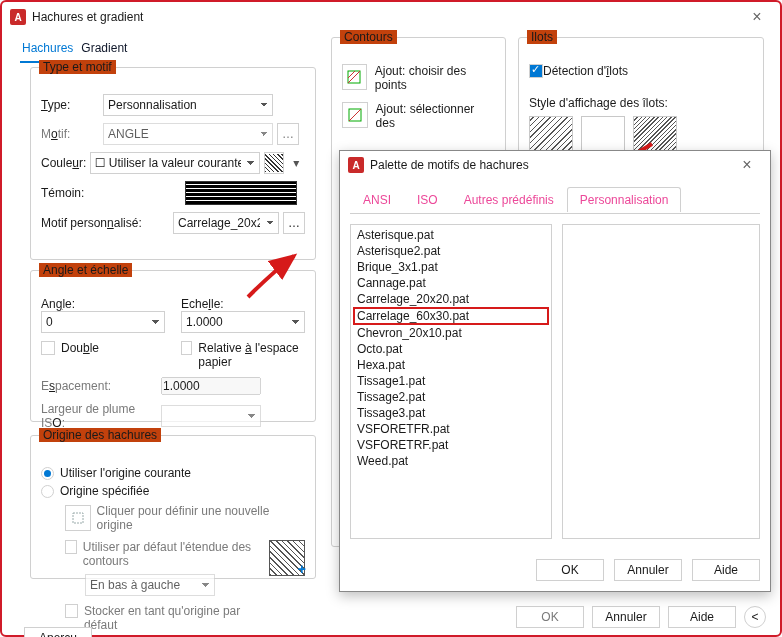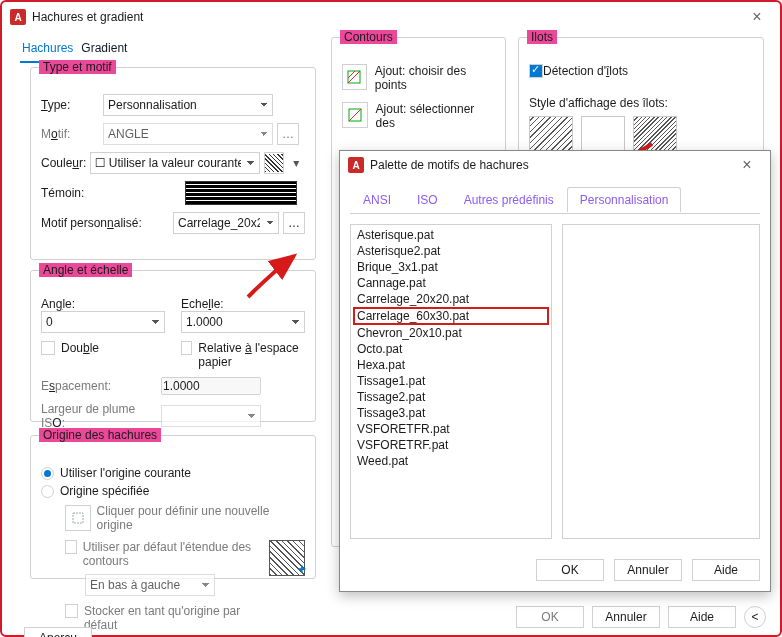--- a/index.html
+++ b/index.html
@@ -11,21 +11,21 @@
 .titlebar .ico span{color:#fff;font-size:10px;font-weight:bold}
 .titlebar .ttl{flex:1}
 .titlebar .x{width:30px;text-align:center;color:#666;font-size:16px}
 .content{flex:1;position:relative}
 
 
 .maintabs{position:absolute;left:18px;top:5px;display:flex;gap:4px}
 .mt{padding:4px 2px 6px;color:#0f172a;border-bottom:2px solid transparent}
 .mt.sel{color:var(--accent);border-bottom:2px solid var(--accent)}
 .group{position:absolute;border:1px solid var(--bd);border-radius:3px;padding:26px 10px 10px}
-.group .lgd{position:absolute;left:8px;top:-8px;background:#ec4899;padding:0 4px}
+.group .lgd{position:absolute;left:8px;top:-8px;background:#c2410c;padding:0 4px}
 .g-type{left:28px;top:35px;width:286px;height:193px}
 .row{display:flex;align-items:center;margin-bottom:7px}
 .lbl{width:62px}
 .lbl.dis{color:var(--muted)}
 select,input[type=text]{border:1px solid var(--bd);background:#fff;height:22px;padding:0 4px}
 select{appearance:none;background-image:linear-gradient(45deg,transparent 50%,#555 50%),linear-gradient(135deg,#555 50%,transparent 50%);background-position:right 8px center,right 4px center;background-size:4px 4px,4px 4px;background-repeat:no-repeat;padding-right:18px}
 .sq{width:22px;height:22px;border:1px solid var(--bd);margin-left:4px;display:flex;align-items:center;justify-content:center}
 .sq.dis{color:var(--muted)}
 .pat-diag{width:18px;height:18px;background:repeating-linear-gradient(45deg,#333,#333 1px,transparent 1px,transparent 3px)}
 .swatch{width:112px;height:24px;border:1px solid #333;background:repeating-linear-gradient(0deg,#000,#000 3px,#fff 3px,#fff 4px),repeating-linear-gradient(90deg,transparent,transparent 7px,#fff 7px,#fff 8px)}
@@ -66,21 +66,21 @@
 .iopts .sw{width:44px;height:66px;border:1px solid var(--bd2)}
 .sw1{background:repeating-linear-gradient(-45deg,#555,#555 1px,transparent 1px,transparent 4px)}
 .sw3{background:repeating-linear-gradient(-45deg,#555,#555 1px,transparent 1px,transparent 3px)}
 .norer{position:absolute;right:22px;top:195px}
 
 
 .dlg{position:absolute;left:337px;top:118px;width:432px;height:442px;border:1px solid #888;background:#fff;box-shadow:0 4px 12px rgba(0,0,0,.25);display:flex;flex-direction:column}
 .dlg .titlebar{height:28px}
 .dlg .titlebar .ico{width:16px;height:16px}
 .tabs{display:flex;padding:8px 10px 0;border-bottom:1px solid transparent}
-.tab{padding:5px 12px;border:1px solid transparent;border-bottom:none;color:#8b5cf6}
+.tab{padding:5px 12px;border:1px solid transparent;border-bottom:none;color:#ec4899}
 .tab.sel{border-color:var(--bd);background:#fff;border-top-left-radius:3px;border-top-right-radius:3px}
 .tabsep{border-bottom:1px solid var(--bd);margin:0 10px}
 .panes{flex:1;display:flex;padding:10px;gap:10px}
 .lst{flex:1;border:1px solid var(--bd);padding:2px;overflow:auto}
 .itm{padding:1px 4px;white-space:nowrap}
 .itm.hl{border:2px solid #d61a1a;padding:0 2px}
 .prev{flex:1;border:1px solid var(--bd)}
 .dlgbtns{display:flex;justify-content:flex-end;gap:10px;padding:10px}
 
 

